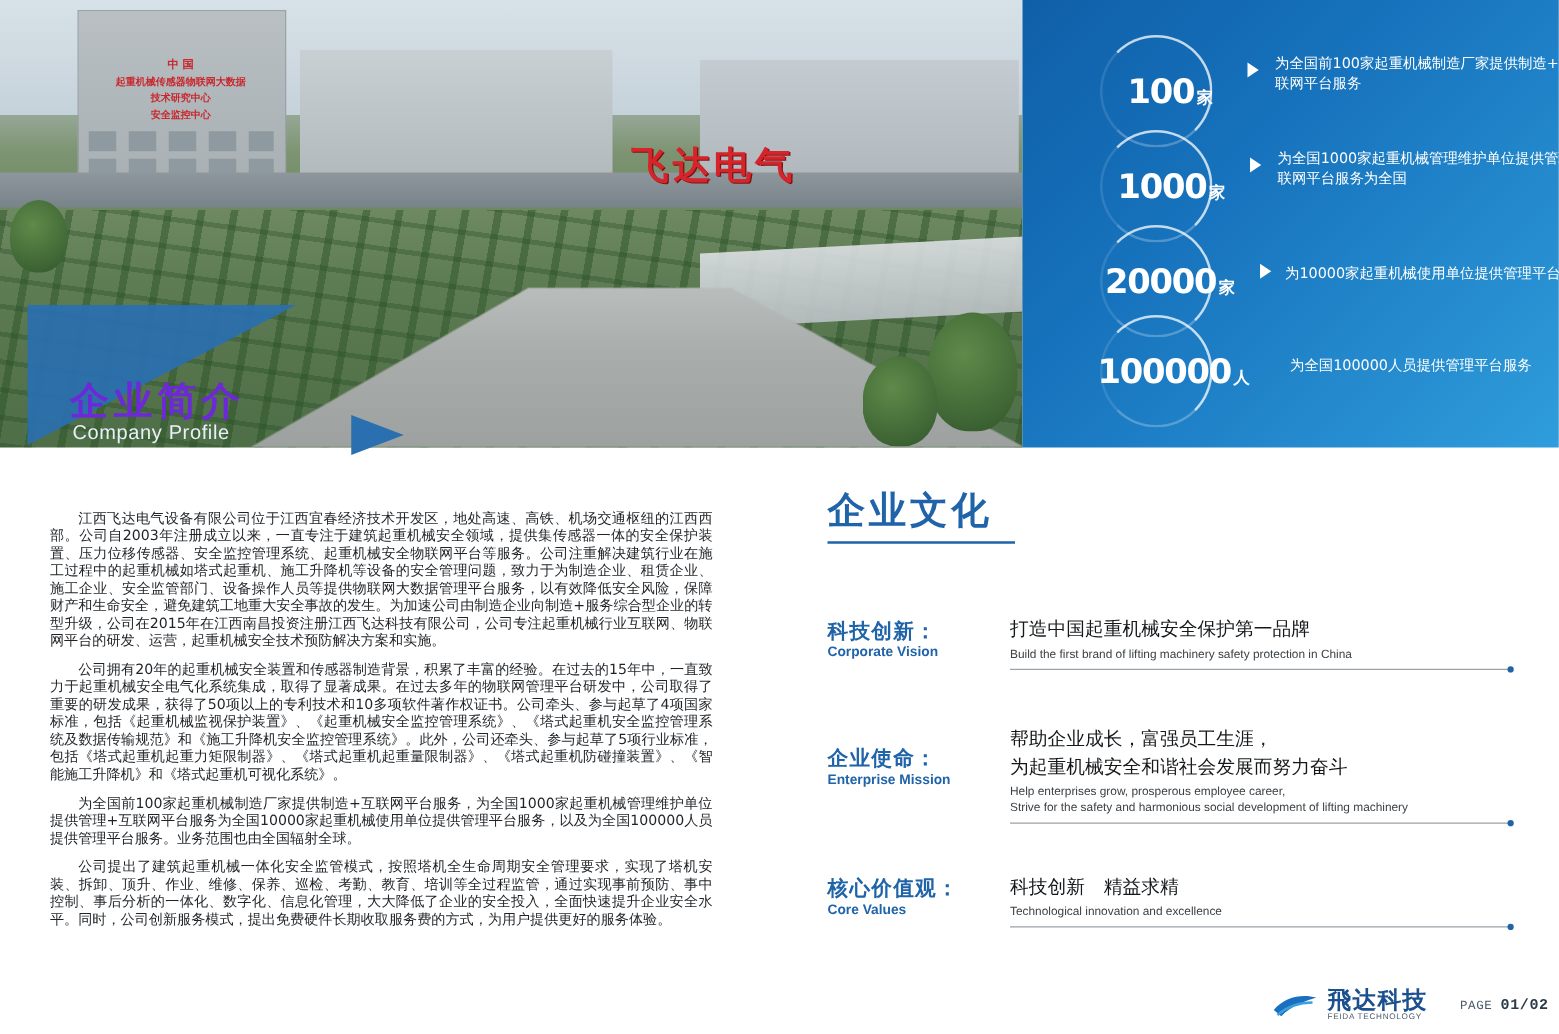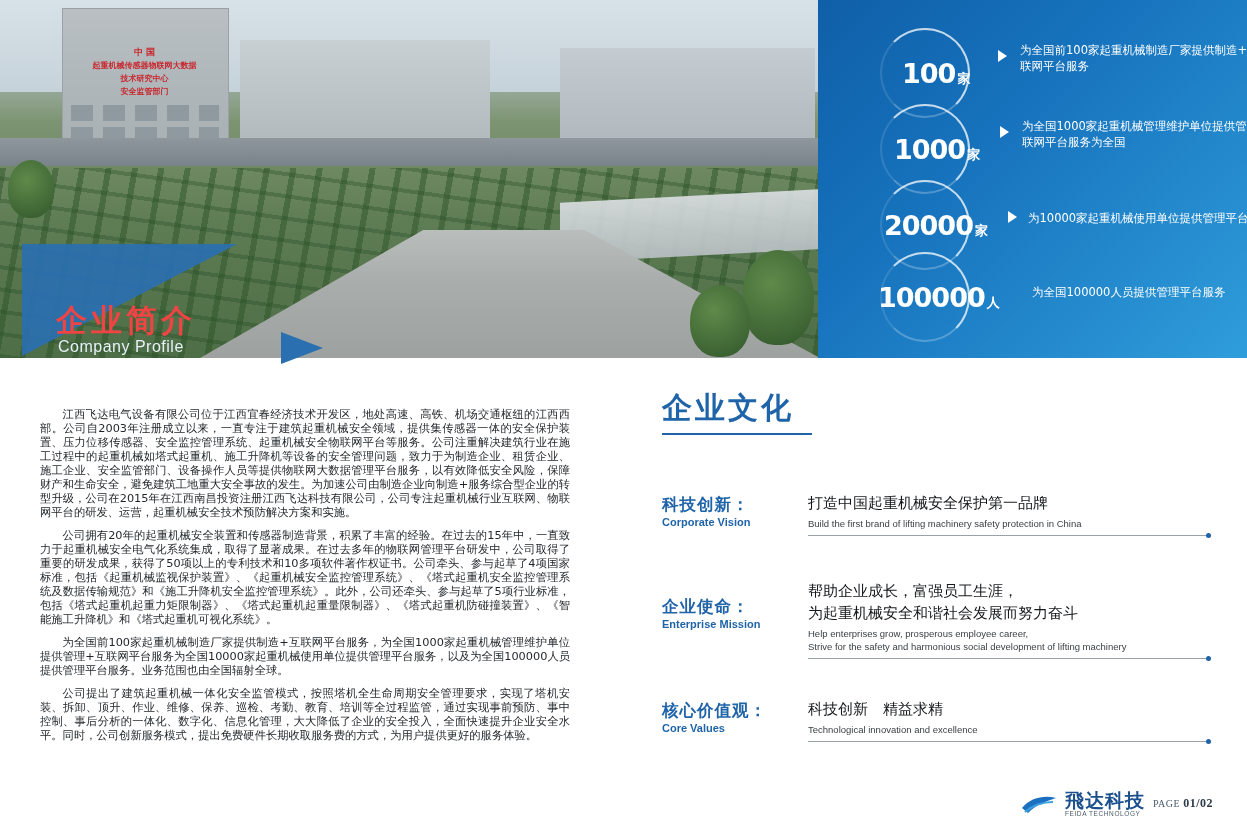--- a/index.html
+++ b/index.html
@@ -142,21 +142,21 @@
   }
   .tri-small {
     position: absolute; left: 281px; top: 86px;
     width: 0; height: 0;
     border-left: 42px solid #2a6fb0;
     border-top: 16px solid transparent;
     border-bottom: 16px solid transparent;
   }
   .profile-cn {
     position: absolute; left: 56px; top: 54px;
-    color: #ef4444; font-size: 31px; font-weight: bold; letter-spacing: 4px;
+    color: #6d28d9; font-size: 31px; font-weight: bold; letter-spacing: 4px;
     font-family: "DejaVu Sans", sans-serif;
   }
   .profile-en {
     position: absolute; left: 58px; top: 92px;
     color: #e8f0f7; font-size: 16px; letter-spacing: .5px;
     font-family: "Liberation Sans", sans-serif;
   }
 
   
   .left-col {
@@ -212,38 +212,38 @@
   .c-rule {
     position: relative; height: 1px; background: #9aa2a8; margin-top: 5px;
   }
   .c-rule::after {
     content: ""; position: absolute; right: -3px; top: -2px;
     width: 5px; height: 5px; border-radius: 50%; background: #1f63a8;
   }
 
   
   .footer {
-    position: absolute; right: 34px; bottom: 10px;
+    position: absolute; right: 8px; bottom: 10px;
     display: flex; align-items: center; gap: 8px; justify-content: flex-end;
   }
   .logo-mark {
     width: 36px; height: 22px; position: relative;
   }
   .logo-mark svg { display:block; }
   .logo-cn {
     font-size: 19px; font-weight: bold; color: #1b4f8e; letter-spacing: 1px;
     font-family: "DejaVu Sans", sans-serif; line-height: 20px;
   }
   .logo-en {
     font-size: 6.5px; color: #4a5a6b; letter-spacing: .6px;
     font-family: "Liberation Sans", sans-serif;
   }
   .page-no {
-    font-size: 10px; color: #4a5a6b; letter-spacing: .5px; margin-left: 0;
-    font-family: Liberation Serif, serif;
+    font-size: 10px; color: #4a5a6b; letter-spacing: .5px; margin-left: 18px;
+    font-family: Liberation Mono, monospace;
   }
   .page-no b { font-size: 12px; color: #2c3b49; }
 </style>
 </head>
 <body>
 
 <div class="top-section">
 
   <div class="photo">
     <div class="sky"></div>
@@ -257,27 +257,28 @@
       <div class="win" style="left:8px;top:118px;width:22px;height:16px;"></div>
       <div class="win" style="left:40px;top:118px;width:22px;height:16px;"></div>
       <div class="win" style="left:72px;top:118px;width:22px;height:16px;"></div>
       <div class="win" style="left:104px;top:118px;width:22px;height:16px;"></div>
       <div class="win" style="left:136px;top:118px;width:20px;height:16px;"></div>
     </div>
     <div class="bldg-text">
       <div>中 国</div>
       <div style="font-size:8px;">起重机械传感器物联网大数据</div>
       <div style="font-size:8px;">技术研究中心</div>
-      <div style="font-size:8px;">安全监管部门</div>
+      <div style="font-size:8px;">安全监控中心</div>
     </div>
 
     <div class="bldg-mid"></div>
     <div class="bldg-right"></div>
     <div class="roofline"></div>
 
+    <div class="sign-red">飞达电气</div>
 
     <div class="hedge-rows"></div>
     <div class="canopy"></div>
     <div class="road"></div>
 
     <div class="tree" style="left:8px;top:160px;width:46px;height:58px;"></div>
     <div class="tree" style="left:742px;top:250px;width:72px;height:95px;"></div>
     <div class="tree" style="left:690px;top:285px;width:60px;height:72px;"></div>
     <div class="photo-fade-r"></div>
   </div>

